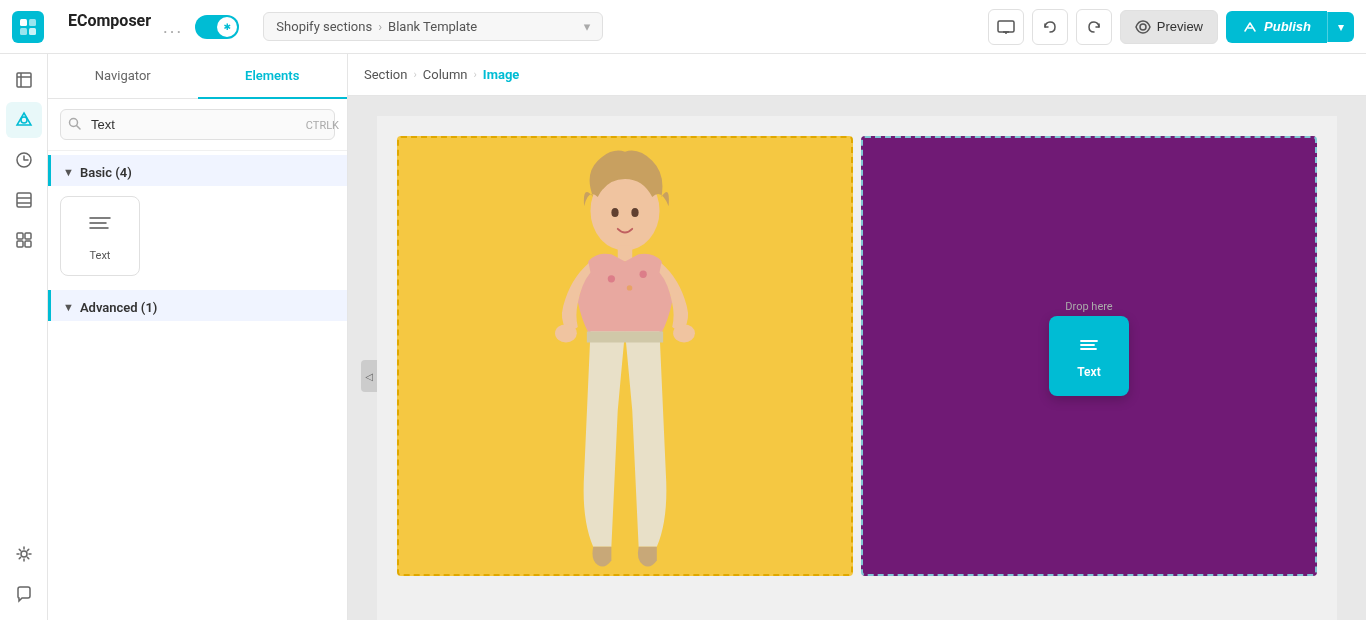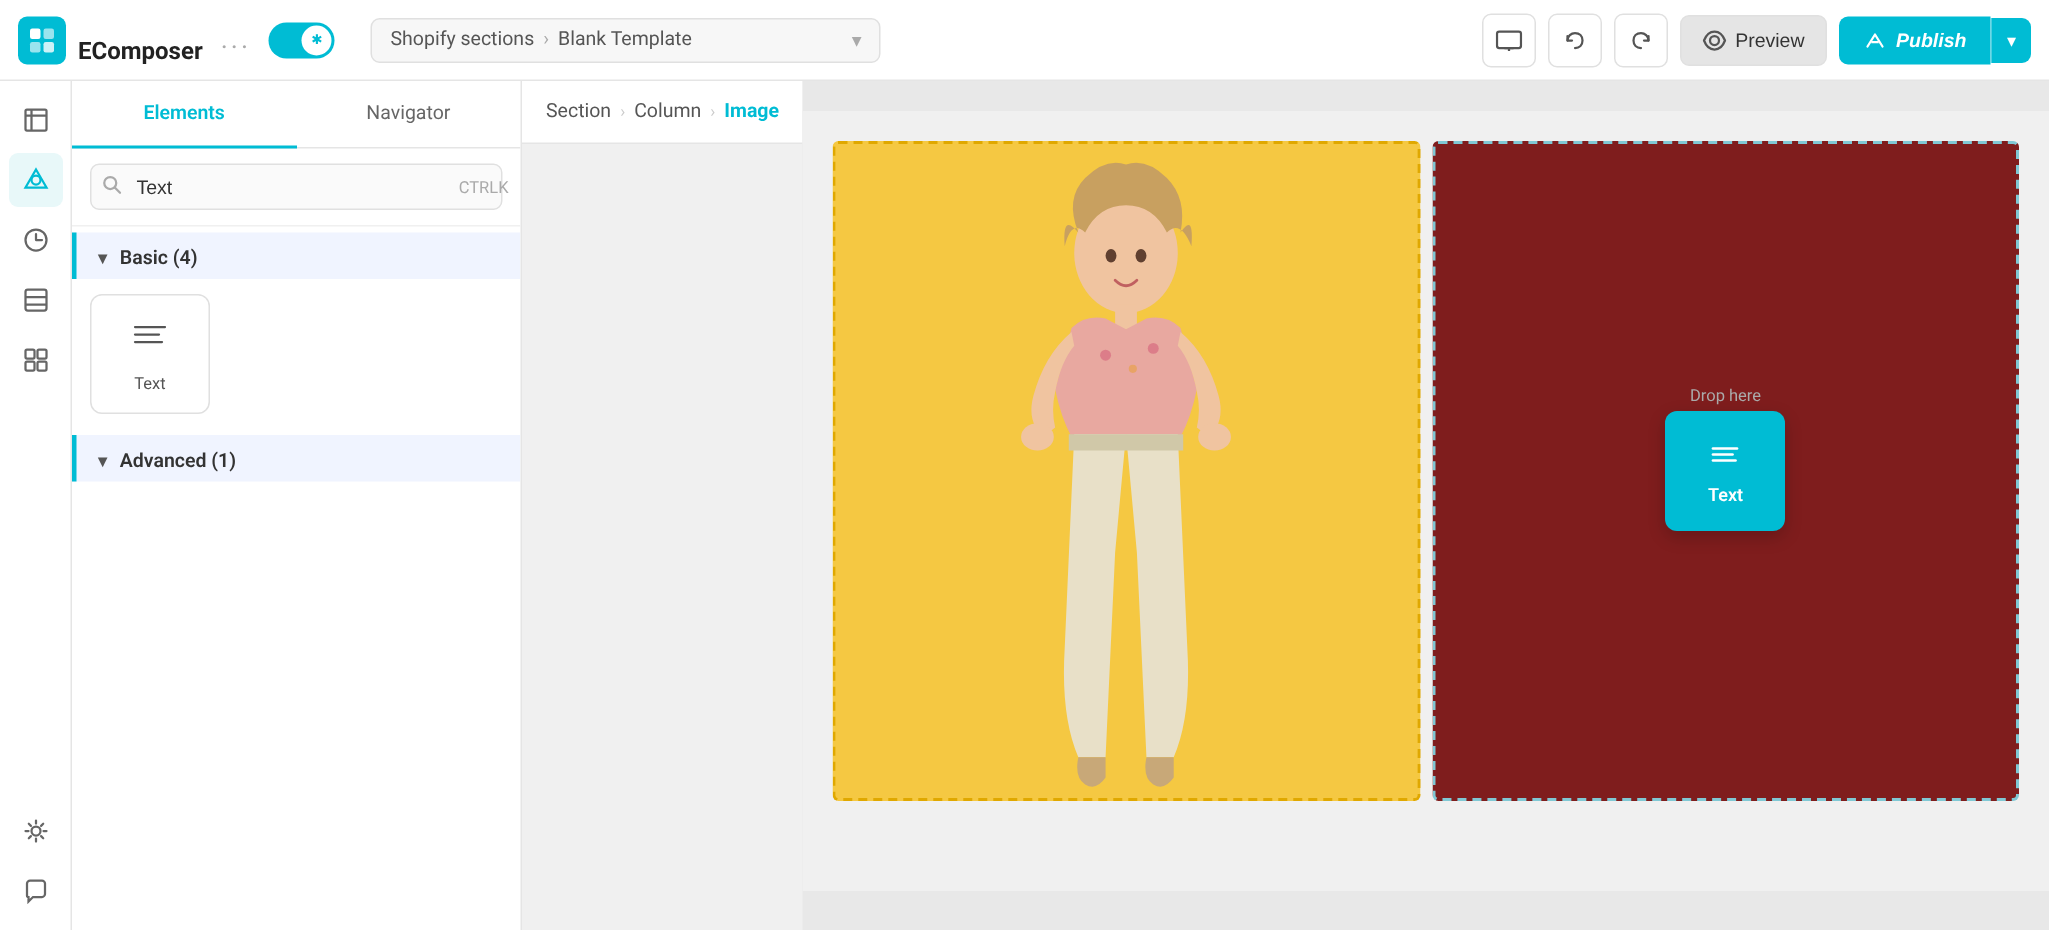--- a/index.html
+++ b/index.html
@@ -12,22 +12,22 @@
       background: #fff;
       border-bottom: 1px solid #e5e5e5;
       height: 54px;
       padding: 0 12px;
       gap: 12px;
       flex-shrink: 0;
       z-index: 100;
     }
     .logo-area {
       display: flex;
-      align-items: flex-end;
-      gap: 8px;
+      align-items: flex-start;
+      gap: 24px;
     }
     .logo-icon {
       width: 32px;
       height: 32px;
       background: #00bcd4;
       border-radius: 6px;
       display: flex; align-items: center; justify-content: center;
       color: white;
       font-weight: bold;
       font-size: 14px;
@@ -286,21 +286,21 @@
     .element-card-label {
       font-size: 11px;
       color: #555;
       text-align: center;
     }
 
     
     .canvas-area {
       flex: 1;
       display: flex;
-      flex-direction: row;
+      flex-direction: column;
       overflow: hidden;
     }
     .canvas-breadcrumb {
       background: #fff;
       border-bottom: 1px solid #e5e5e5;
       padding: 0 16px;
       height: 42px;
       display: flex;
       align-items: center;
       gap: 6px;
@@ -355,21 +355,21 @@
     .canvas-col-left {
       flex: 1;
       background: #f5c842;
       border-radius: 4px;
       overflow: hidden;
       position: relative;
       border: 2px dashed #e0a800;
     }
     .canvas-col-right {
       flex: 1;
-      background: #7f1d1d;
+      background: #701a75;
       border-radius: 4px;
       position: relative;
       border: 2px dashed #80c8d4;
       display: flex;
       align-items: center;
       justify-content: center;
     }
 
     
     .draggable-text-element {
@@ -528,22 +528,22 @@
     </button>
     <button class="sidebar-icon-btn" title="Chat">
       <svg width="18" height="18" viewBox="0 0 18 18" fill="none" stroke="#666" stroke-width="1.5">
         <path d="M3 4 C3 3 4 2 5 2 L13 2 C14 2 15 3 15 4 L15 11 C15 12 14 13 13 13 L7 13 L4 16 L4 13 C3.5 13 3 12.5 3 12 Z"></path>
       </svg>
     </button>
   </div>
 
   <div class="left-panel">
     <div class="panel-tabs">
+      <div class="panel-tab">Navigator</div>
       <div class="panel-tab active">Elements</div>
-      <div class="panel-tab">Navigator</div>
     </div>
     <div class="panel-search">
       <span class="search-icon-left">
         <svg width="13" height="13" viewBox="0 0 13 13" fill="none" stroke="#aaa" stroke-width="1.5">
           <circle cx="5.5" cy="5.5" r="4"></circle>
           <line x1="8.5" y1="8.5" x2="12" y2="12" stroke-linecap="round"></line>
         </svg>
       </span>
       <input type="text" value="Text" placeholder="Text" style="">
       <span class="search-shortcut">CTRLK</span>

